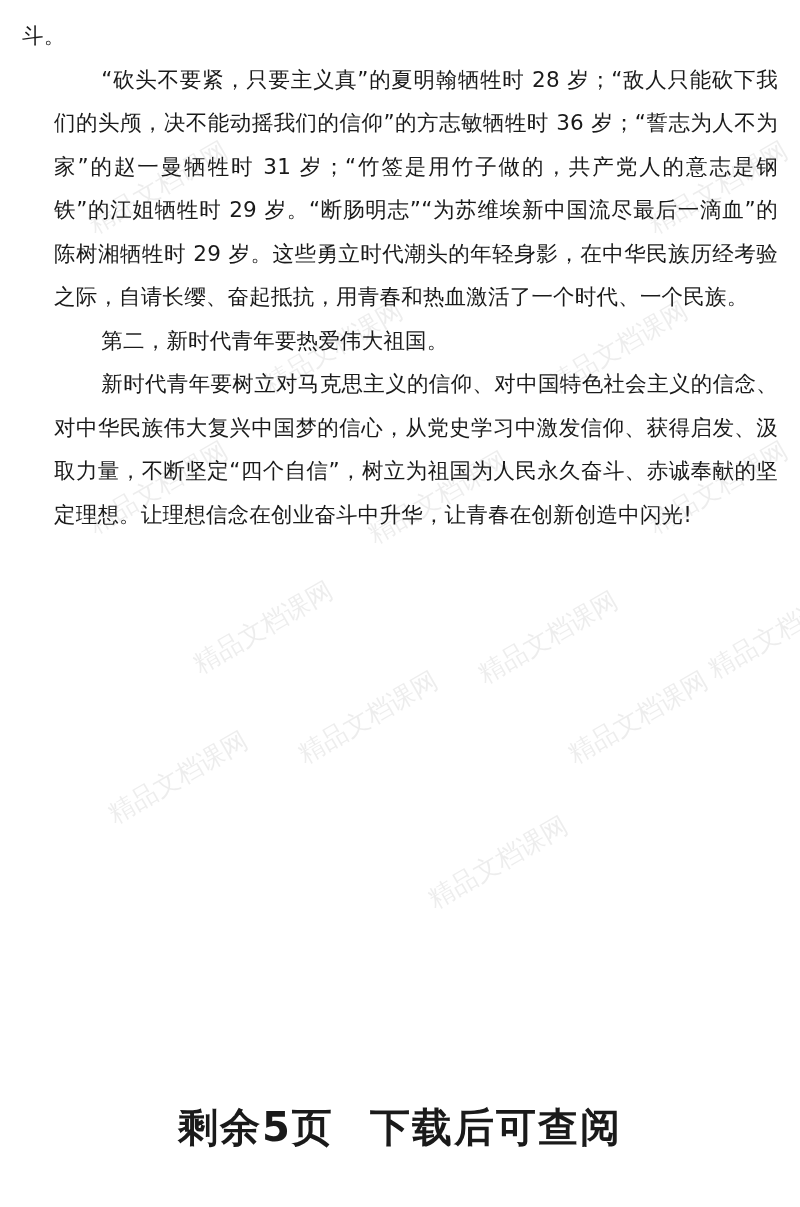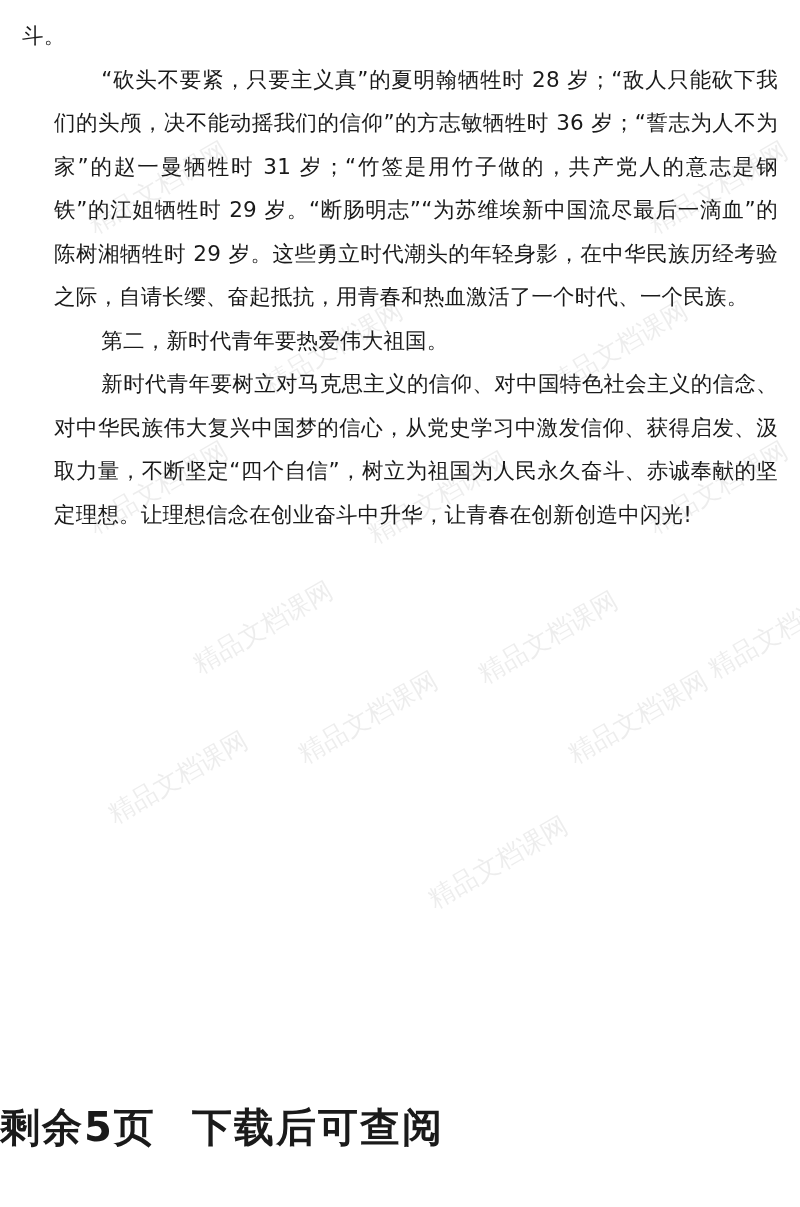--- a/index.html
+++ b/index.html
@@ -60,21 +60,21 @@
     transform-origin: center center;
     white-space: nowrap;
     font-family: "DejaVu Sans", "Liberation Sans", sans-serif;
     font-weight: 400;
   }
   .footer-banner {
     position: absolute;
     left: 0;
     top: 1100px;
     width: 800px;
-    text-align: left;
+    text-align: center;
     z-index: 4;
   }
   .footer-banner .txt {
     font-size: 40px;
     font-weight: 700;
     color: #1a1a1a;
     letter-spacing: 2px;
     font-family: "DejaVu Sans", "Liberation Sans", sans-serif;
   }
   .footer-banner .gap {

